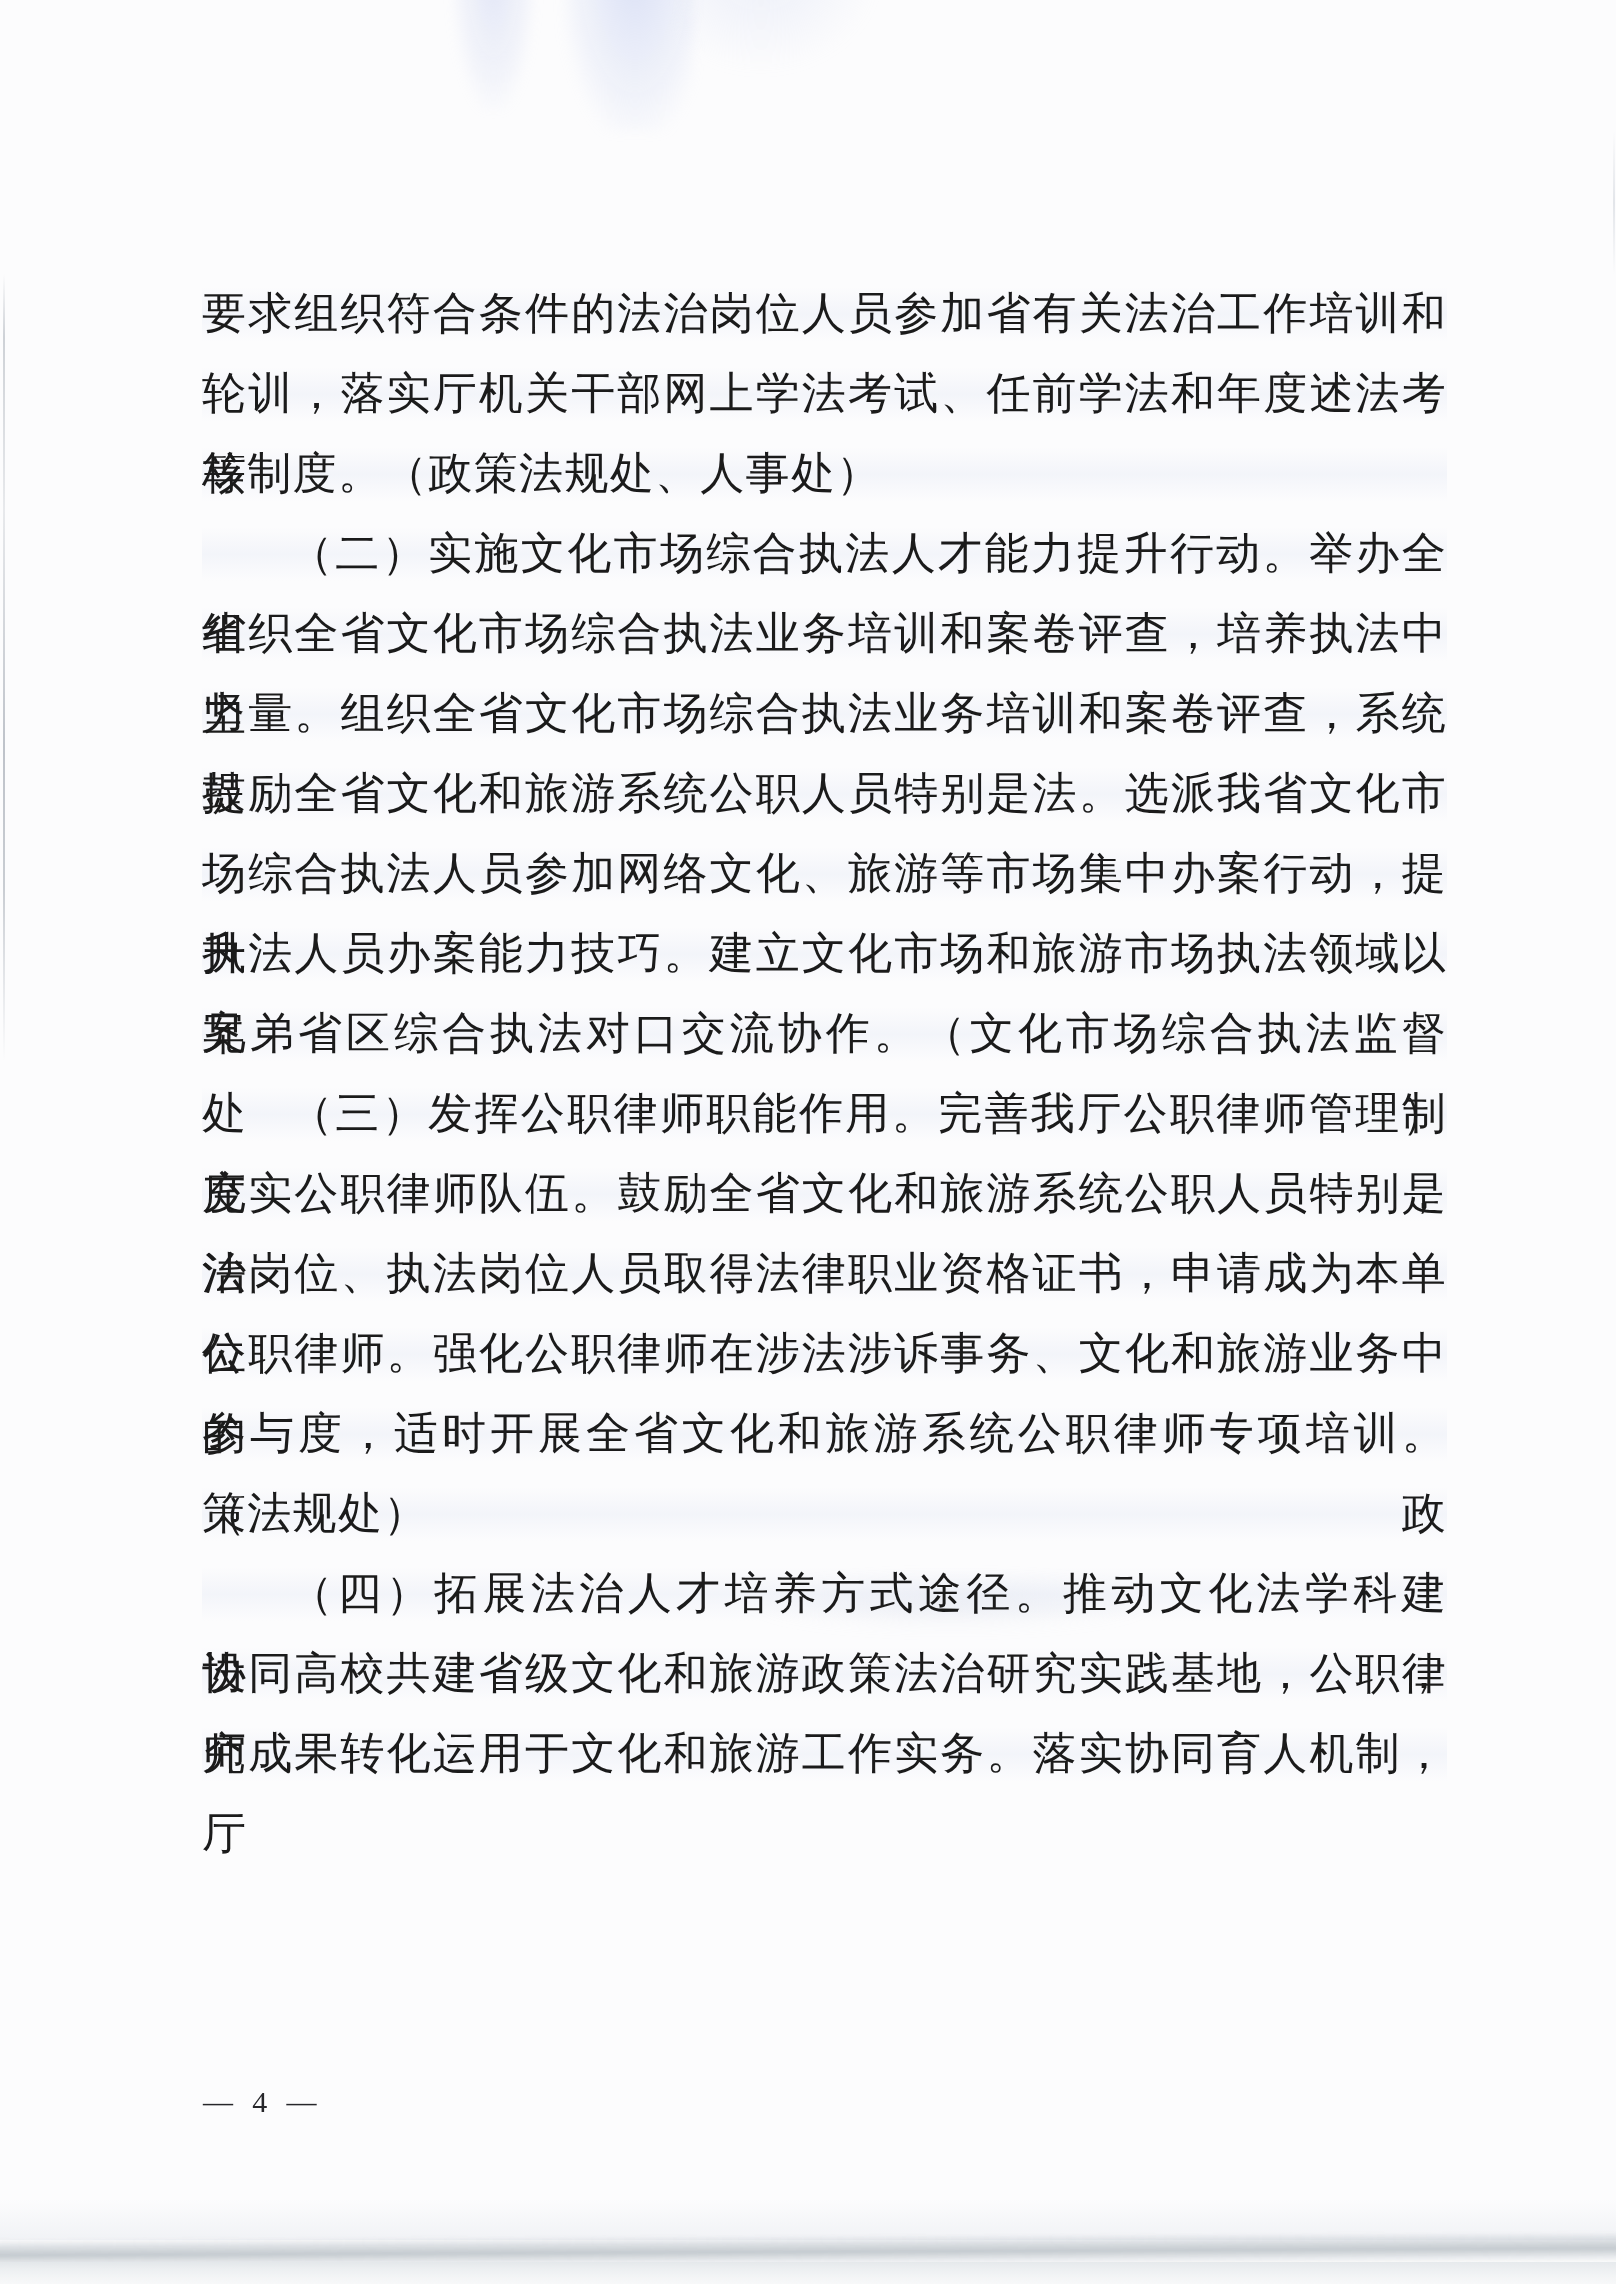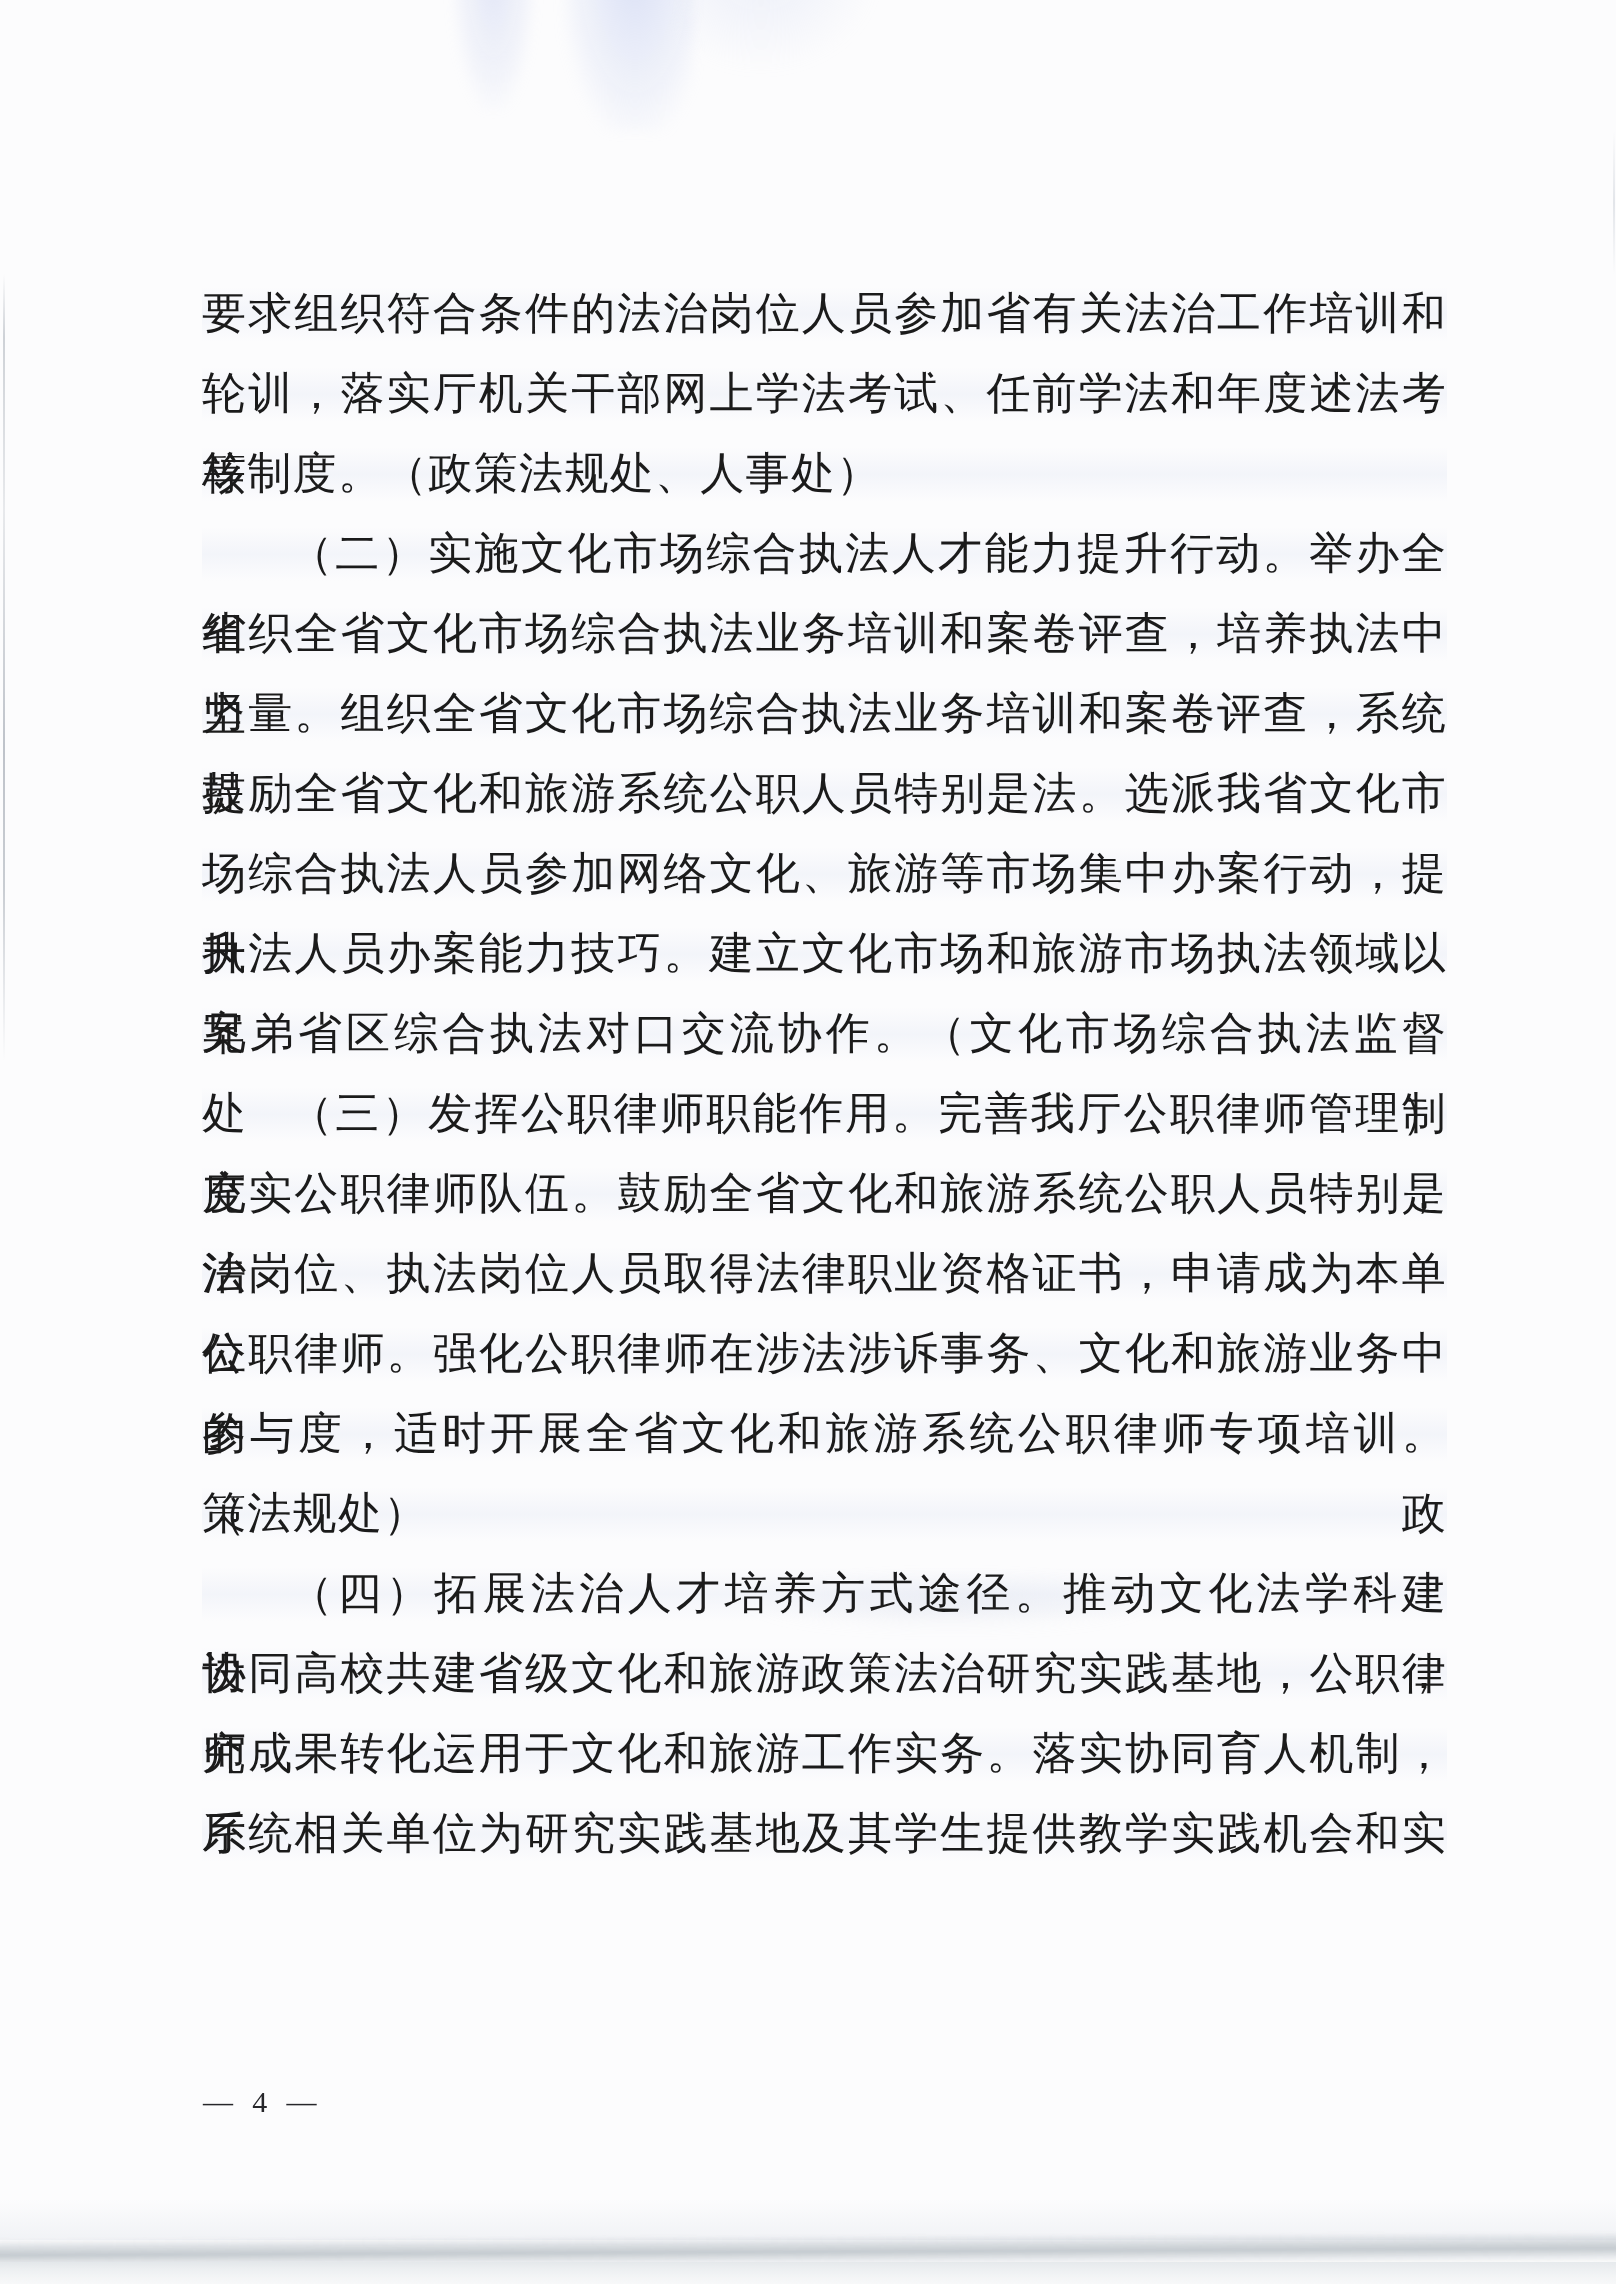--- a/index.html
+++ b/index.html
@@ -149,21 +149,20 @@
     <p class="line">兄弟省区综合执法对口交流协作。（文化市场综合执法监督处）</p>
     <p class="line indent">（三）发挥公职律师职能作用。完善我厅公职律师管理制度，</p>
     <p class="line">充实公职律师队伍。鼓励全省文化和旅游系统公职人员特别是法</p>
     <p class="line">治岗位、执法岗位人员取得法律职业资格证书，申请成为本单位</p>
     <p class="line">公职律师。强化公职律师在涉法涉诉事务、文化和旅游业务中的</p>
     <p class="line">参与度，适时开展全省文化和旅游系统公职律师专项培训。（政</p>
     <p class="line short">策法规处）</p>
     <p class="line indent">（四）拓展法治人才培养方式途径。推动文化法学科建设，</p>
     <p class="line">协同高校共建省级文化和旅游政策法治研究实践基地，公职律师</p>
     <p class="line">究成果转化运用于文化和旅游工作实务。落实协同育人机制，厅</p>
-    <p class="line">系统相关单位为研究实践基地及其学生提供教学实践机会和实</p>
   </main>
 
   <div class="page-number">— 4 —</div>
 
   <div class="artifact bottom-haze"></div>
   <div class="artifact bottom-band"></div>
   <div class="artifact bottom-foot"></div>
 
 </div>
 

